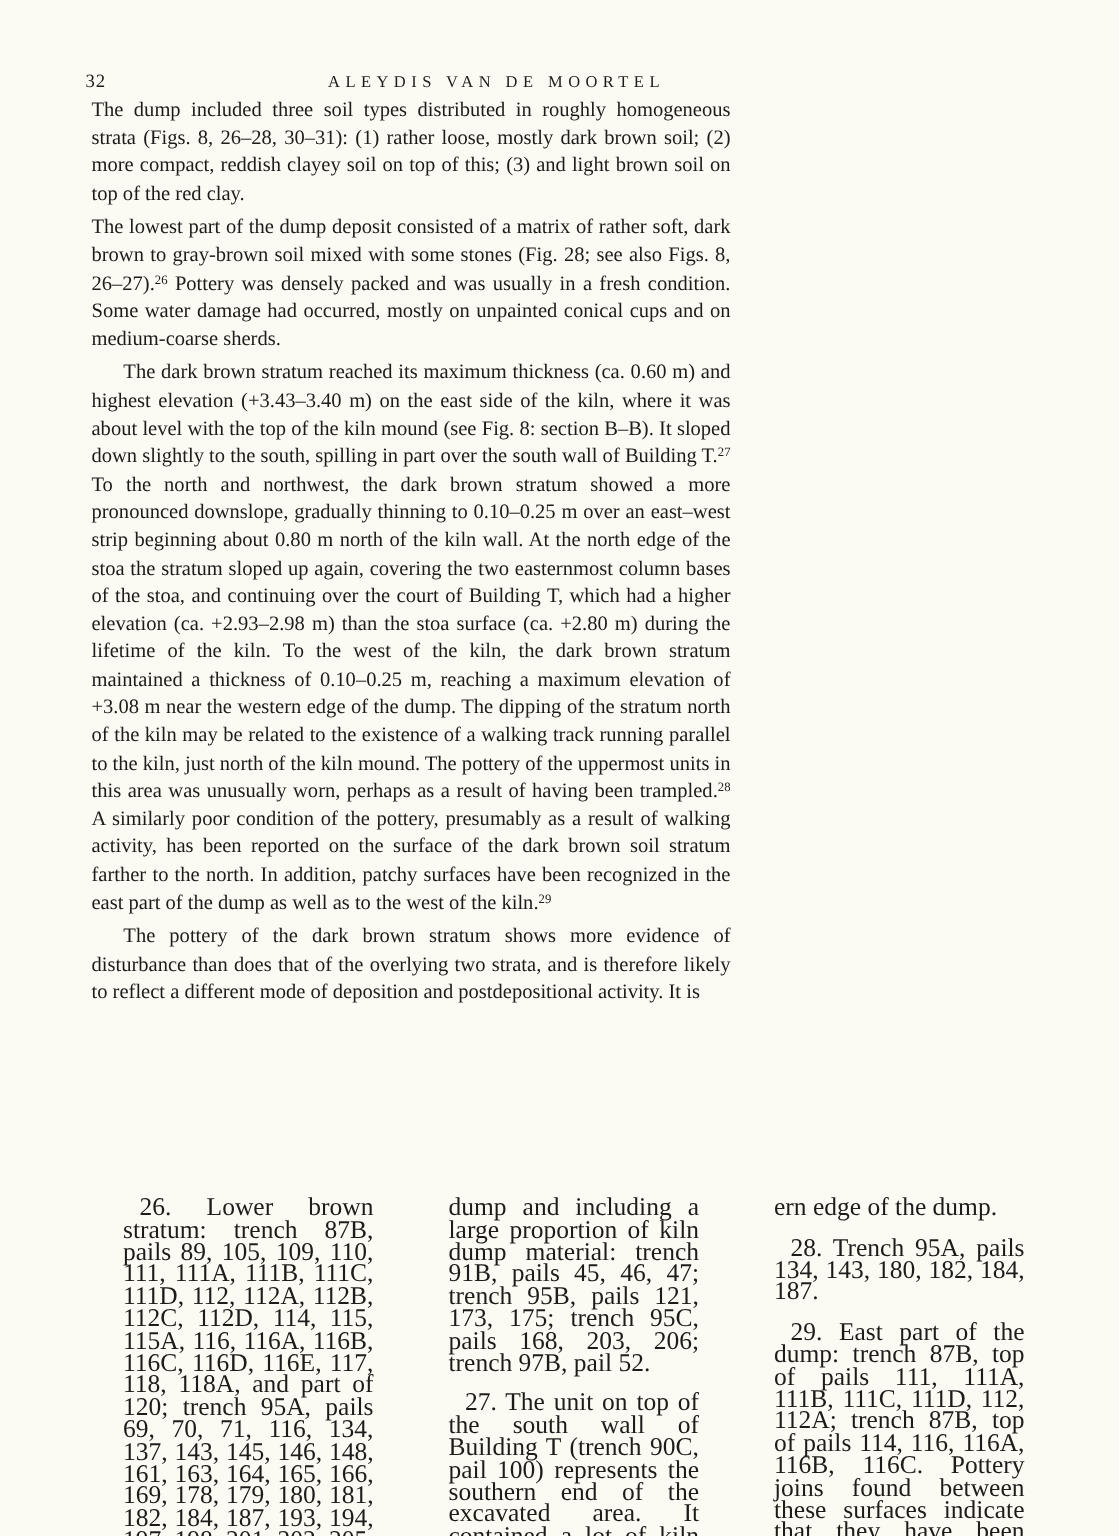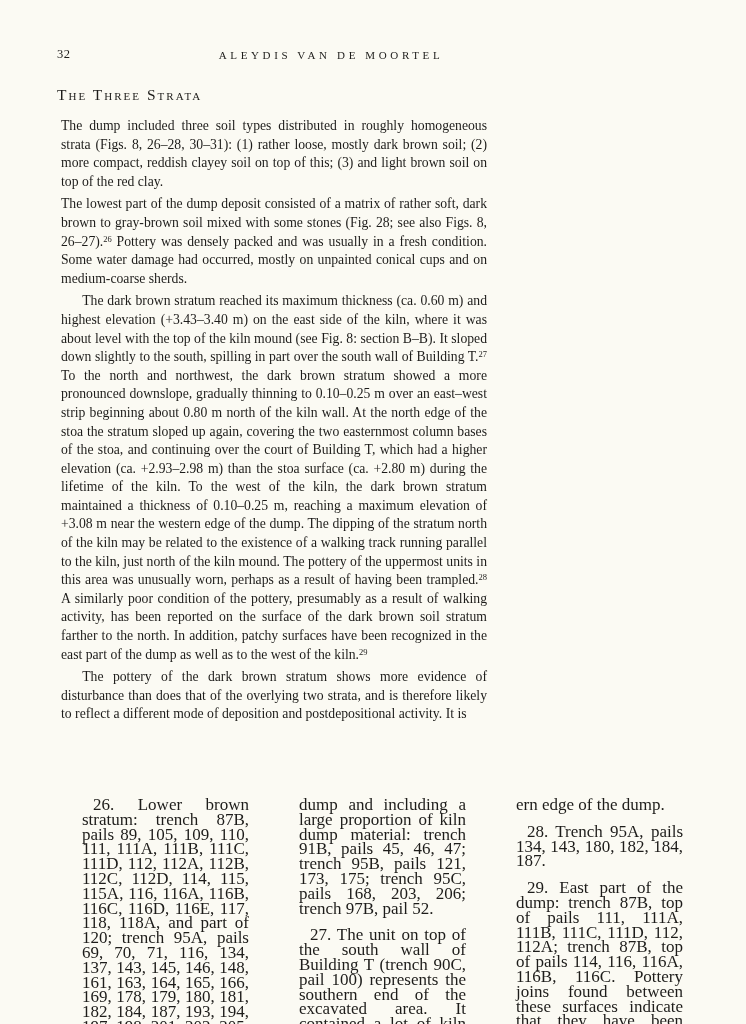--- a/index.html
+++ b/index.html
@@ -103,21 +103,20 @@
 
 <div class="page">
 
   <div class="running-head">
     <span class="page-num">32</span>
     <span class="running-title">ALEYDIS VAN DE MOORTEL</span>
   </div>
 
   <div class="main-col">
     <section>
-      <h2 class="sec-head">The Three Strata</h2>
       <div class="paras">
           <p>The dump included three soil types distributed in roughly homogeneous strata (Figs. 8, 26–28, 30–31): (1) rather loose, mostly dark brown soil; (2) more compact, reddish clayey soil on top of this; (3) and light brown soil on top of the red clay.</p>
         </div>
     </section>
     <section>
       <div class="paras">
           <p>The lowest part of the dump deposit consisted of a matrix of rather soft, dark brown to gray-brown soil mixed with some stones (Fig. 28; see also Figs. 8, 26–27).<sup>26</sup> Pottery was densely packed and was usually in a fresh condition. Some water damage had occurred, mostly on unpainted conical cups and on medium-coarse sherds.</p>
           <p>The dark brown stratum reached its maximum thickness (ca. 0.60 m) and highest elevation (+3.43–3.40 m) on the east side of the kiln, where it was about level with the top of the kiln mound (see Fig. 8: section B–B). It sloped down slightly to the south, spilling in part over the south wall of Building T.<sup>27</sup> To the north and northwest, the dark brown stratum showed a more pronounced downslope, gradually thinning to 0.10–0.25 m over an east–west strip beginning about 0.80 m north of the kiln wall. At the north edge of the stoa the stratum sloped up again, covering the two easternmost column bases of the stoa, and continuing over the court of Building T, which had a higher elevation (ca. +2.93–2.98 m) than the stoa surface (ca. +2.80 m) during the lifetime of the kiln. To the west of the kiln, the dark brown stratum maintained a thickness of 0.10–0.25 m, reaching a maximum elevation of +3.08 m near the western edge of the dump. The dipping of the stratum north of the kiln may be related to the existence of a walking track running parallel to the kiln, just north of the kiln mound. The pottery of the uppermost units in this area was unusually worn, perhaps as a result of having been trampled.<sup>28</sup> A similarly poor condition of the pottery, presumably as a result of walking activity, has been reported on the surface of the dark brown soil stratum farther to the north. In addition, patchy surfaces have been recognized in the east part of the dump as well as to the west of the kiln.<sup>29</sup></p>
           <p>The pottery of the dark brown stratum shows more evidence of disturbance than does that of the overlying two strata, and is therefore likely to reflect a different mode of deposition and postdepositional activity. It is</p>
         </div>

